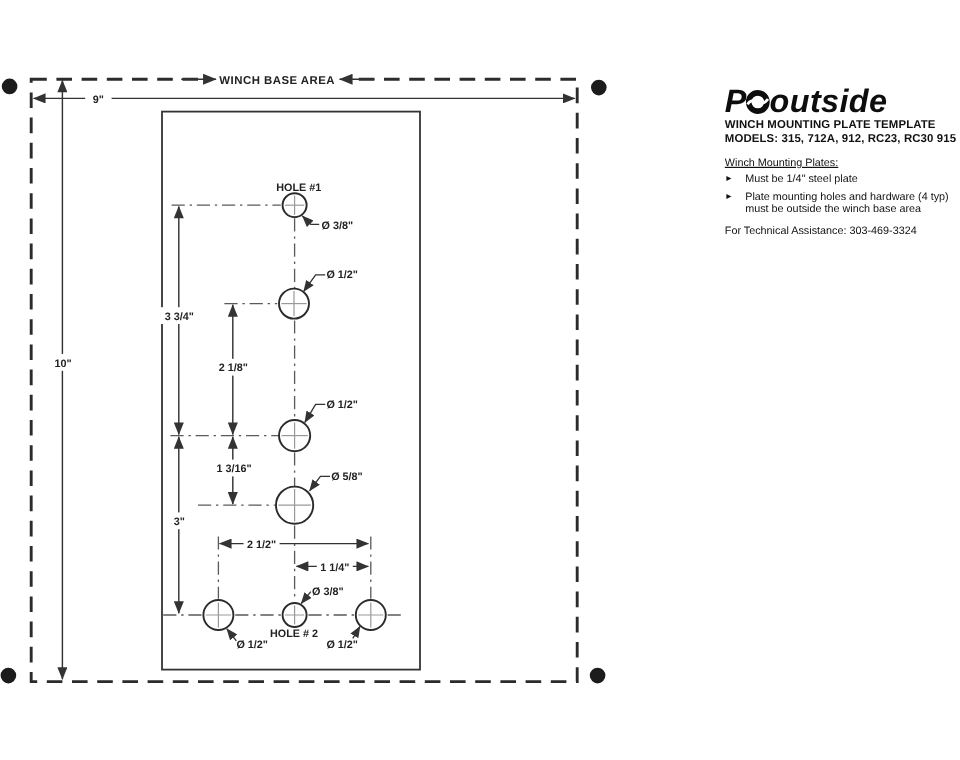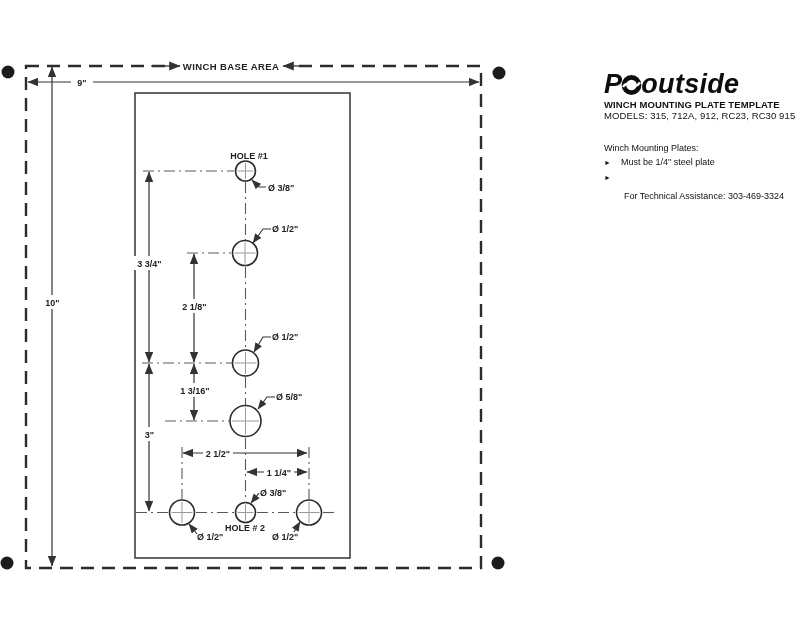--- a/index.html
+++ b/index.html
@@ -11,26 +11,26 @@
   .dlab{font-size:9px;font-weight:bold;fill:#222;}
   .wba{font-size:9.5px;font-weight:bold;letter-spacing:.4px;fill:#222;}
   .mid{text-anchor:middle;}
 
   .info{position:absolute;left:604px;top:72px;width:196px;}
   .logo{font-size:27px;font-weight:bold;font-style:italic;color:#0d0d0d;
         letter-spacing:.3px;white-space:nowrap;display:flex;align-items:center;line-height:24px;}
   .logo .seg{display:inline-block;}
   .o-icon{display:inline-block;width:21px;height:21px;margin:1px -1px 0 -1px;}
   .ttl{font-size:9.5px;font-weight:bold;letter-spacing:.1px;white-space:nowrap;margin-top:3px;line-height:11px;color:#111;}
-  .mdl{font-size:9.5px;font-weight:normal;letter-spacing:.1px;white-space:nowrap;line-height:11px;color:#111;}
-  .sub{font-size:9px;margin-top:22px;line-height:10px;color:#111;}
+  .mdl{font-size:9.5px;font-weight:bold;letter-spacing:.1px;white-space:nowrap;line-height:11px;color:#111;}
+  .sub{font-size:9px;margin-top:9px;line-height:10px;color:#111;text-decoration:underline;}
   .bullet{display:flex;margin-top:5px;}
   .tri{font-size:7px;line-height:10px;width:10px;flex:0 0 10px;margin-right:7px;color:#111;}
   .btext{font-size:9px;line-height:9.5px;white-space:pre-line;color:#111;}
-  .assist{font-size:9px;margin-top:8px;line-height:10px;color:#111;margin-left:20px;}
+  .assist{font-size:9px;margin-top:8px;line-height:10px;color:#111;}
 </style>
 </head>
 <body>
 
 
 
 <svg width="520" height="633" viewBox="0 0 520 633">
   <defs>
     <marker id="ah" viewBox="0 0 10 8" refX="9.5" refY="4" markerWidth="9" markerHeight="7" orient="auto-start-reverse">
       <path d="M0 0 L10 4 L0 8 Z" fill="#333"></path>
@@ -174,18 +174,20 @@
   </div>
   <div class="ttl">WINCH MOUNTING PLATE TEMPLATE</div>
   <div class="mdl">MODELS: 315, 712A, 912, RC23, RC30 915</div>
   <div class="sub">Winch Mounting Plates:</div>
   <div class="bullet">
     <span class="tri">►</span>
     <span class="btext">Must be 1/4" steel plate</span>
   </div>
   <div class="bullet">
     <span class="tri">►</span>
+    <span class="btext">Plate mounting holes and hardware (4 typ)
+must be outside the winch base area</span>
   </div>
   <div class="assist">For Technical Assistance: 303-469-3324</div>
 </div>
 
 
 
 
 </body></html>

